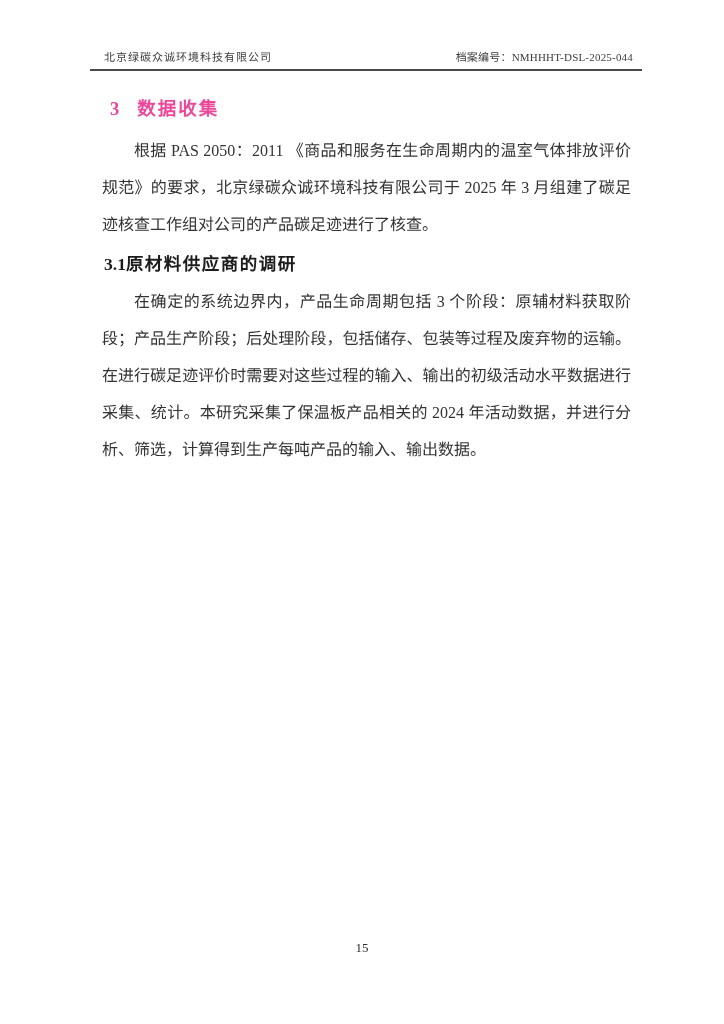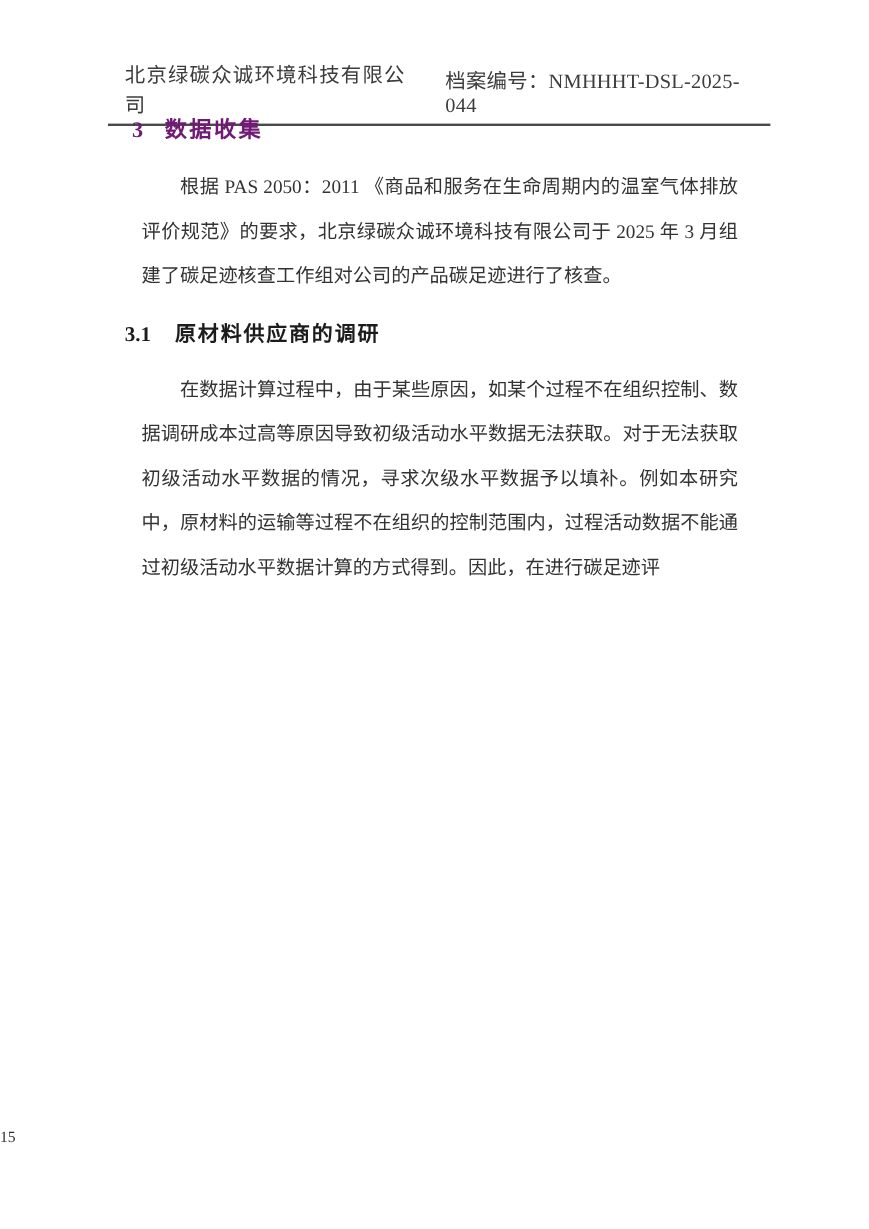--- a/index.html
+++ b/index.html
@@ -21,23 +21,23 @@
     position: absolute;
     left: 90px;
     top: 48px;
     width: 552px;
     border-bottom: 2px solid #4a4a4a;
     padding-bottom: 5px;
   }
   .running-header-inner {
     display: flex;
     justify-content: space-between;
-    align-items: flex-end;
+    align-items: flex-start;
     padding: 0 9px 0 14px;
-    font-size: 17px;
+    font-size: 11px;
     color: #3c3c3c;
     letter-spacing: 1px;
   }
   .running-header-inner .archive {
     letter-spacing: 0.2px;
     margin-left: 24px;
   }
   
   .content {
     position: absolute;
@@ -46,53 +46,54 @@
     width: 529px;
     font-size: 16px;
     line-height: 37px;
     text-align: justify;
     text-justify: inter-ideograph;
     color: #333333;
   }
   h1.sec {
     font-size: 18.5px;
     font-weight: bold;
-    color: #701a75;
+    color: #ec4899;
     line-height: 26px;
     margin: 0 0 10px 8px;
     letter-spacing: 2px;
     text-align: left;
   }
   h1.sec .num {
     margin-right: 18px;
     letter-spacing: 0;
   }
   h2.sub {
     font-size: 17.5px;
     font-weight: bold;
     color: #1c1c1c;
     line-height: 26px;
     margin: 8px 0 6px 2px;
     letter-spacing: 1.5px;
     text-align: left;
   }
   h2.sub .num {
-    margin-right: 20px;
+    margin-right: 0;
     letter-spacing: 0;
   }
   p.body-p {
-    margin: 16px;
+    margin: 0;
     text-indent: 2em;
   }
   
   .page-footer {
     position: absolute;
     left: 0;
     top: 940px;
     width: 724px;
+    text-align: center;
     font-size: 13px;
     color: #2f2f2f;
   }
 </style>
 </head>
 <body>
 
 <div class="page">
 
   <div class="running-header">
@@ -108,23 +109,23 @@
       <span class="num">3</span><span>数据收集</span>
     </h1>
 
     <p class="body-p">根据 PAS 2050：2011 《商品和服务在生命周期内的温室气体排放评价规范》的要求，北京绿碳众诚环境科技有限公司于 2025 年 3 月组建了碳足迹核查工作组对公司的产品碳足迹进行了核查。</p>
 
 
     <h2 class="sub">
       <span class="num">3.1</span><span>原材料供应商的调研</span>
     </h2>
 
+    <p class="body-p">在确定的系统边界内，产品生命周期包括 3 个阶段：原辅材料获取阶段；产品生产阶段；后处理阶段，包括储存、包装等过程及废弃物的运输。在进行碳足迹评价时需要对这些过程的输入、输出的初级活动水平数据进行采集、统计。本研究采集了保温板产品相关的 2024 年活动数据，并进行分析、筛选，计算得到生产每吨产品的输入、输出数据。</p>
 
 
-    <p class="body-p">在数据计算过程中，由于某些原因，如某个过程不在组织控制、数据调研成本过高等原因导致初级活动水平数据无法获取。对于无法获取初级活动水平数据的情况，寻求次级水平数据予以填补。例如本研究中，原材料的运输等过程不在组织的控制范围内，过程活动数据不能通过初级活动水平数据计算的方式得到。因此，在进行碳足迹评</p>
 
   </div>
 
   <div class="page-footer">
     <span>15</span>
   </div>
 
 </div>
 
 </body></html>

